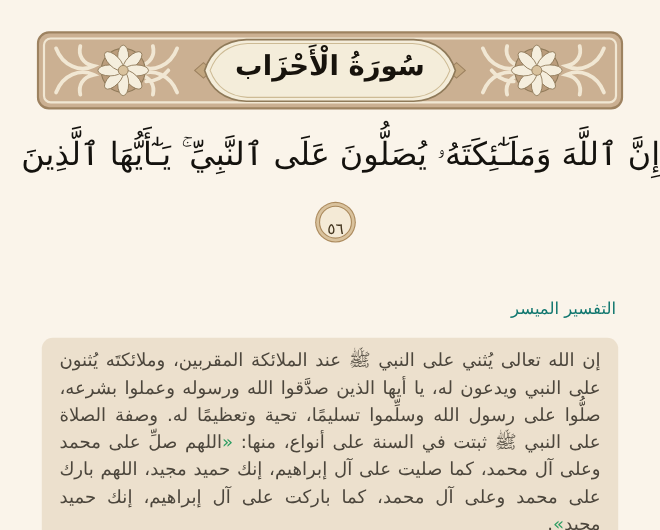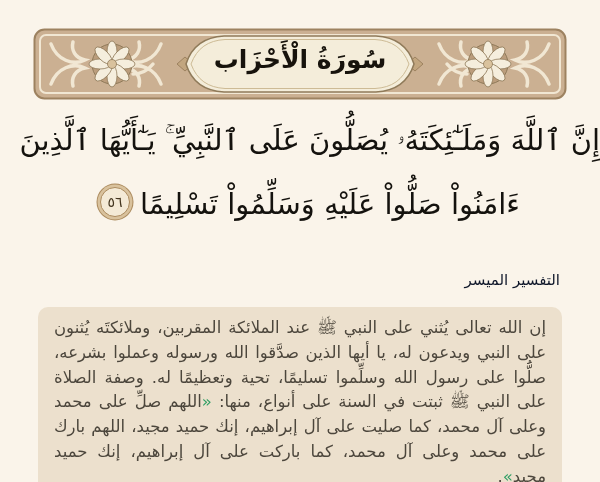--- a/index.html
+++ b/index.html
@@ -36,39 +36,39 @@
     direction: rtl;
     color: #14120e;
     font-size: 29px;
     line-height: 64px;
     font-family: "DejaVu Sans", sans-serif;
     padding-left: 20px;
   }
   .verse .vline { display: block; white-space: nowrap; }
   .ayah-marker {
     display: inline-flex;
-    align-items: center; justify-content: center;
+    align-items: flex-end; justify-content: center;
     width: 30px; height: 30px;
     margin-inline-start: 10px;
     border-radius: 50%;
     background: #f4ead6;
     border: 1.5px solid #ab8a5d;
     box-shadow: 0 0 0 2.5px #d9c29d, 0 0 0 3.5px #ab8a5d;
     font-size: 14px; line-height: 1;
     color: #43351e;
     vertical-align: middle;
     position: relative; top: -4px;
   }
 
   
   .tafsir-label {
     position: absolute;
     top: 271px; right: 40px;
     font-size: 15px;
-    color: #0f172a;
+    color: #0f766e;
     direction: rtl;
   }
 
   
   .tafsir-box {
     position: absolute;
     top: 307px; left: 38px;
     width: 524px;
     background: #ece0cd;
     border-radius: 10px;
@@ -126,21 +126,21 @@
       <path d="M374 36 l8 -7 8 7 -8 7 Z" fill="#c2a67f" stroke="#9d8260" stroke-width="1"></path>
 
       <path d="M153 36 C 159 17 172 9 191 8 L 343 8 C 362 9 375 17 381 36 C 375 55 362 63 343 64 L 191 64 C 172 63 159 55 153 36 Z" fill="#f4edda" stroke="#8f7a59" stroke-width="1.5"></path>
       <path d="M158 36 C 164 20 175 12.5 192 11.5 L 342 11.5 C 359 12.5 370 20 376 36 C 370 52 359 59.5 342 60.5 L 192 60.5 C 175 59.5 164 52 158 36 Z" fill="none" stroke="#cdbb95" stroke-width="1"></path>
     </svg>
     <div class="surah-title">سُورَةُ الْأَحْزَاب</div>
   </div>
 
   <div class="verse">
     <span class="vline">إِنَّ ٱللَّهَ وَمَلَـٰٓئِكَتَهُۥ يُصَلُّونَ عَلَى ٱلنَّبِيِّ ۚ يَـٰٓأَيُّهَا ٱلَّذِينَ</span>
-    <span class="vline"><span>ءَامَنُواْ صَلُّواْ عَلَيْهِ وَسَلِّمُواْ تَسْلِيمًا</span><span class="ayah-marker">
+    <span class="vline"><span class="ayah-marker">
           <span>٥٦</span>
         </span></span>
   </div>
 
   <div class="tafsir-label">التفسير الميسر</div>
 
   <div class="tafsir-box"><span>إن الله تعالى يُثني على النبي ﷺ عند الملائكة المقربين، وملائكتَه يُثنون على النبي ويدعون له، يا أيها الذين صدَّقوا الله ورسوله وعملوا بشرعه، صلُّوا على رسول الله وسلِّموا تسليمًا، تحية وتعظيمًا له. وصفة الصلاة على النبي ﷺ ثبتت في السنة على أنواع، منها: </span><span class="quote-mark">«</span><span>اللهم صلِّ على محمد وعلى آل محمد، كما صليت على آل إبراهيم، إنك حميد مجيد، اللهم بارك على محمد وعلى آل محمد، كما باركت على آل إبراهيم، إنك حميد مجيد</span><span class="quote-mark">»</span><span>.</span></div>
 
 </div>
 

